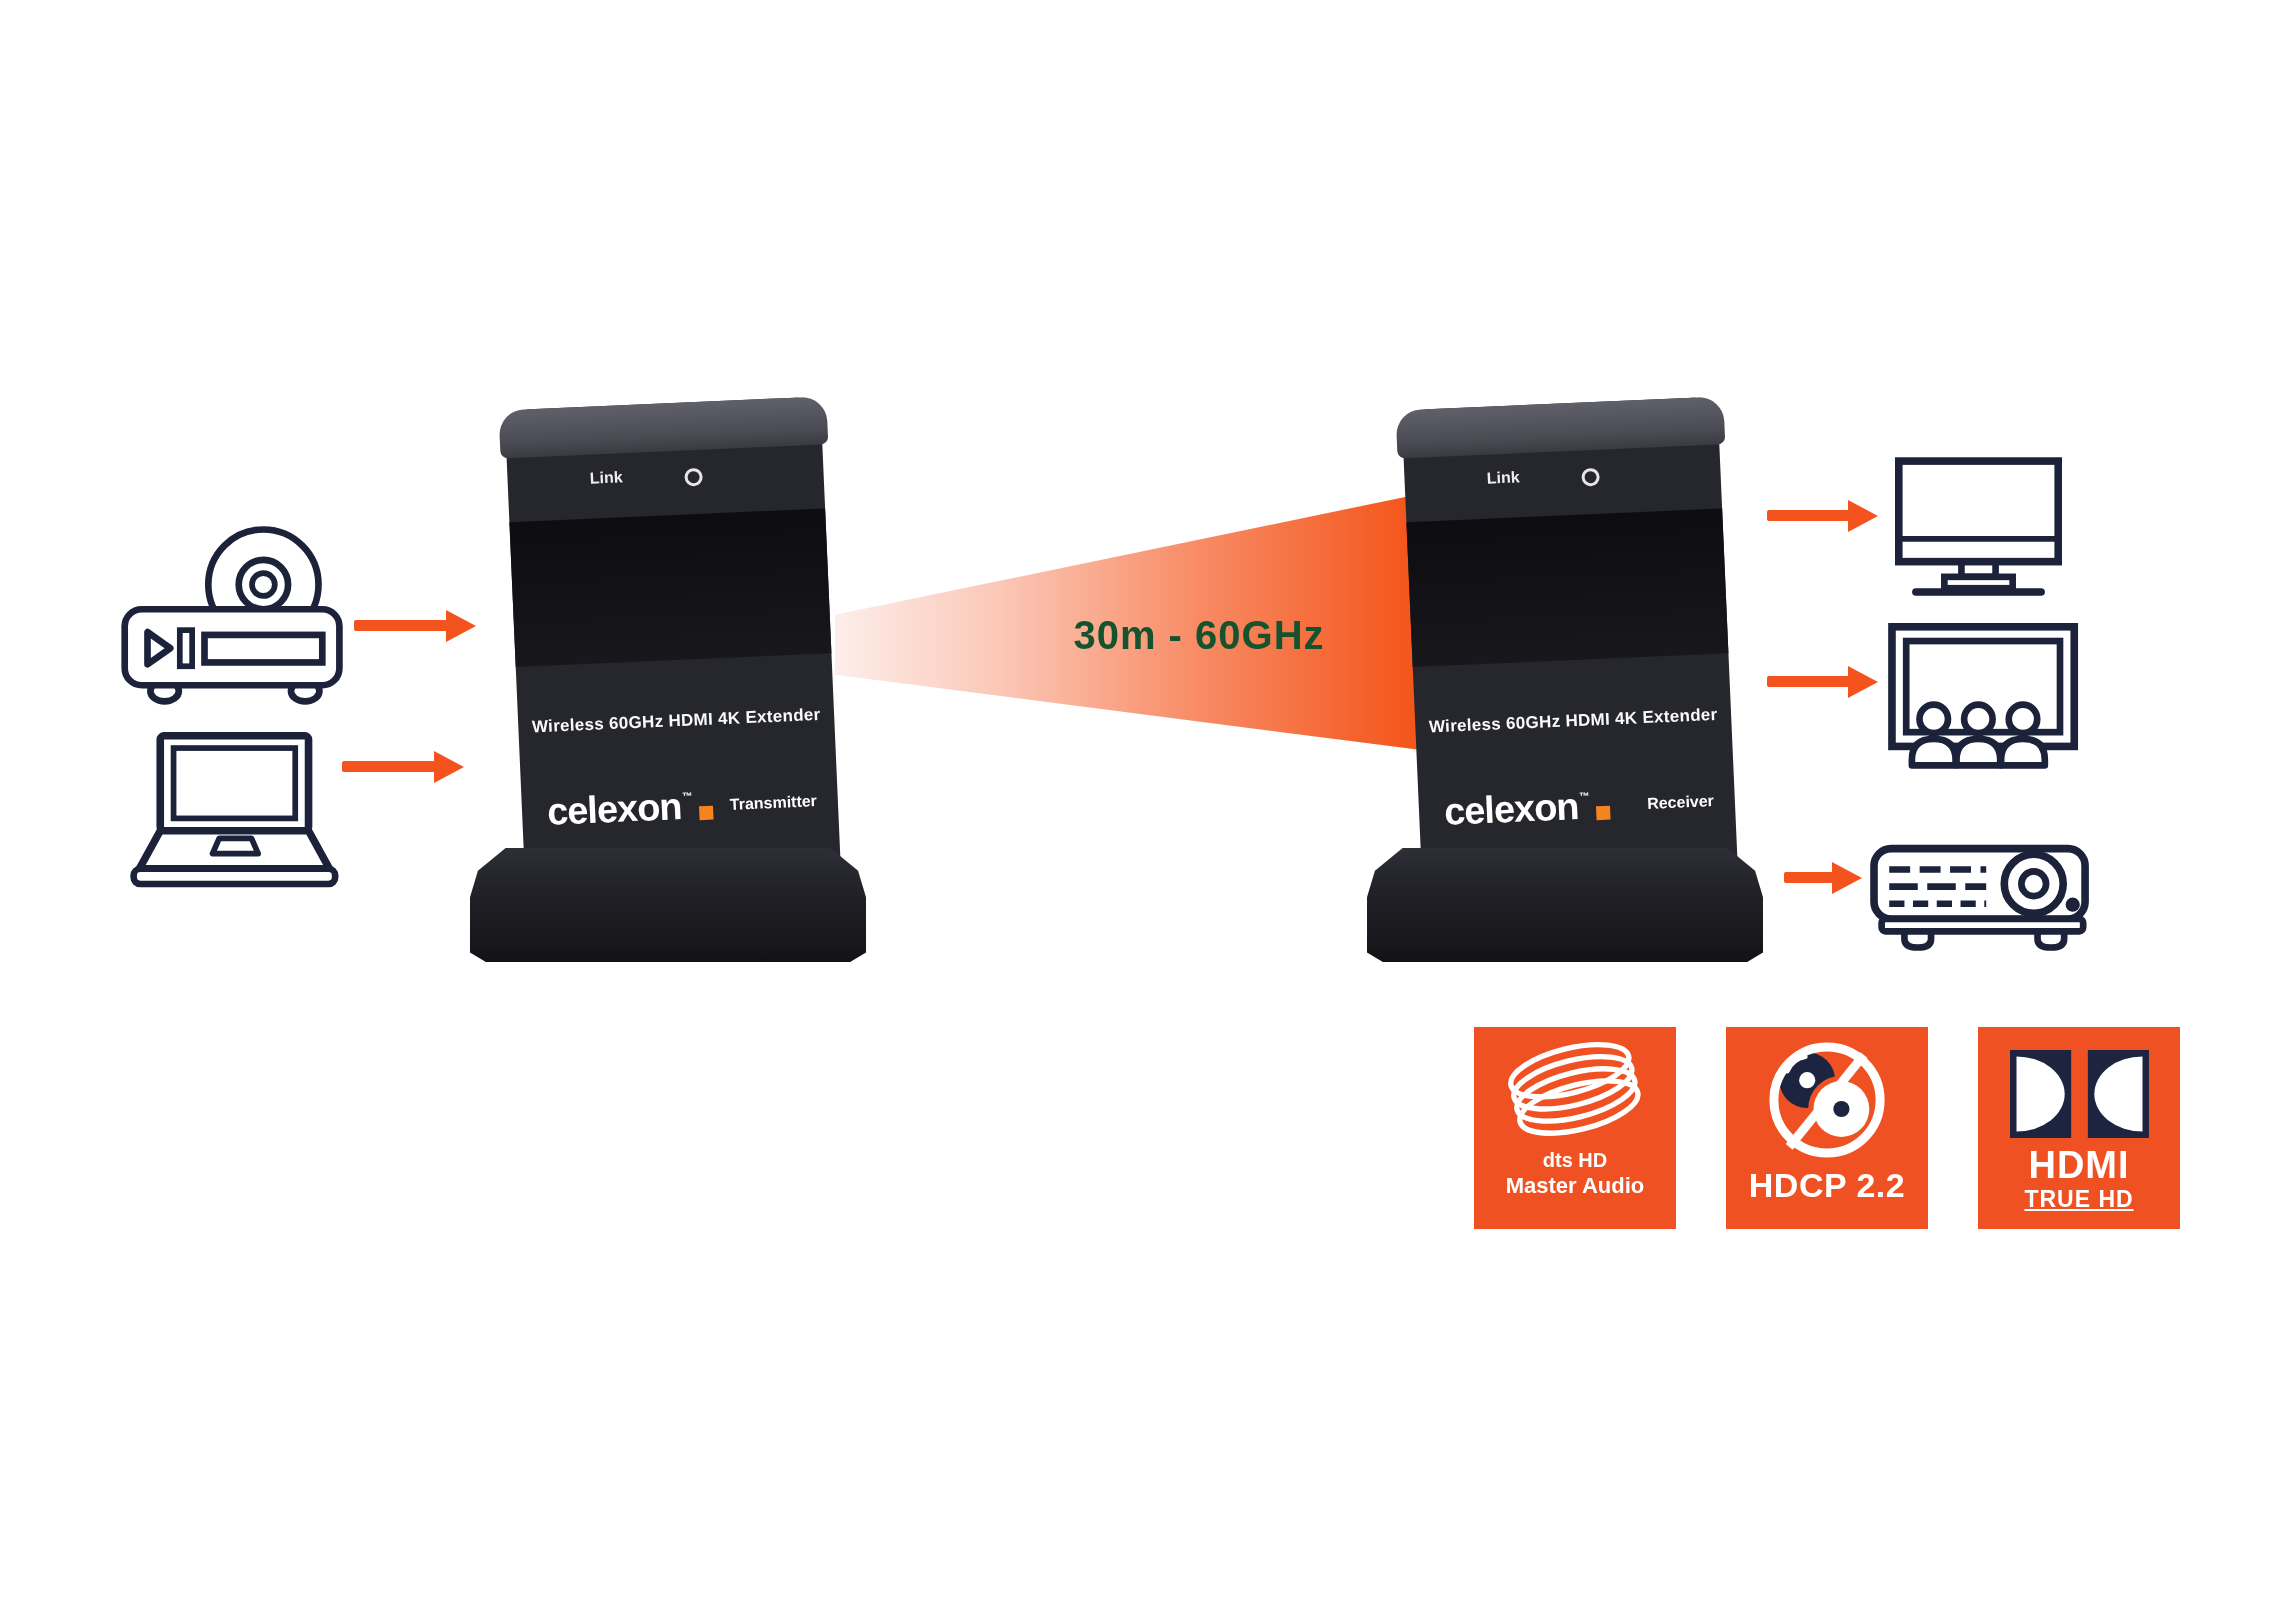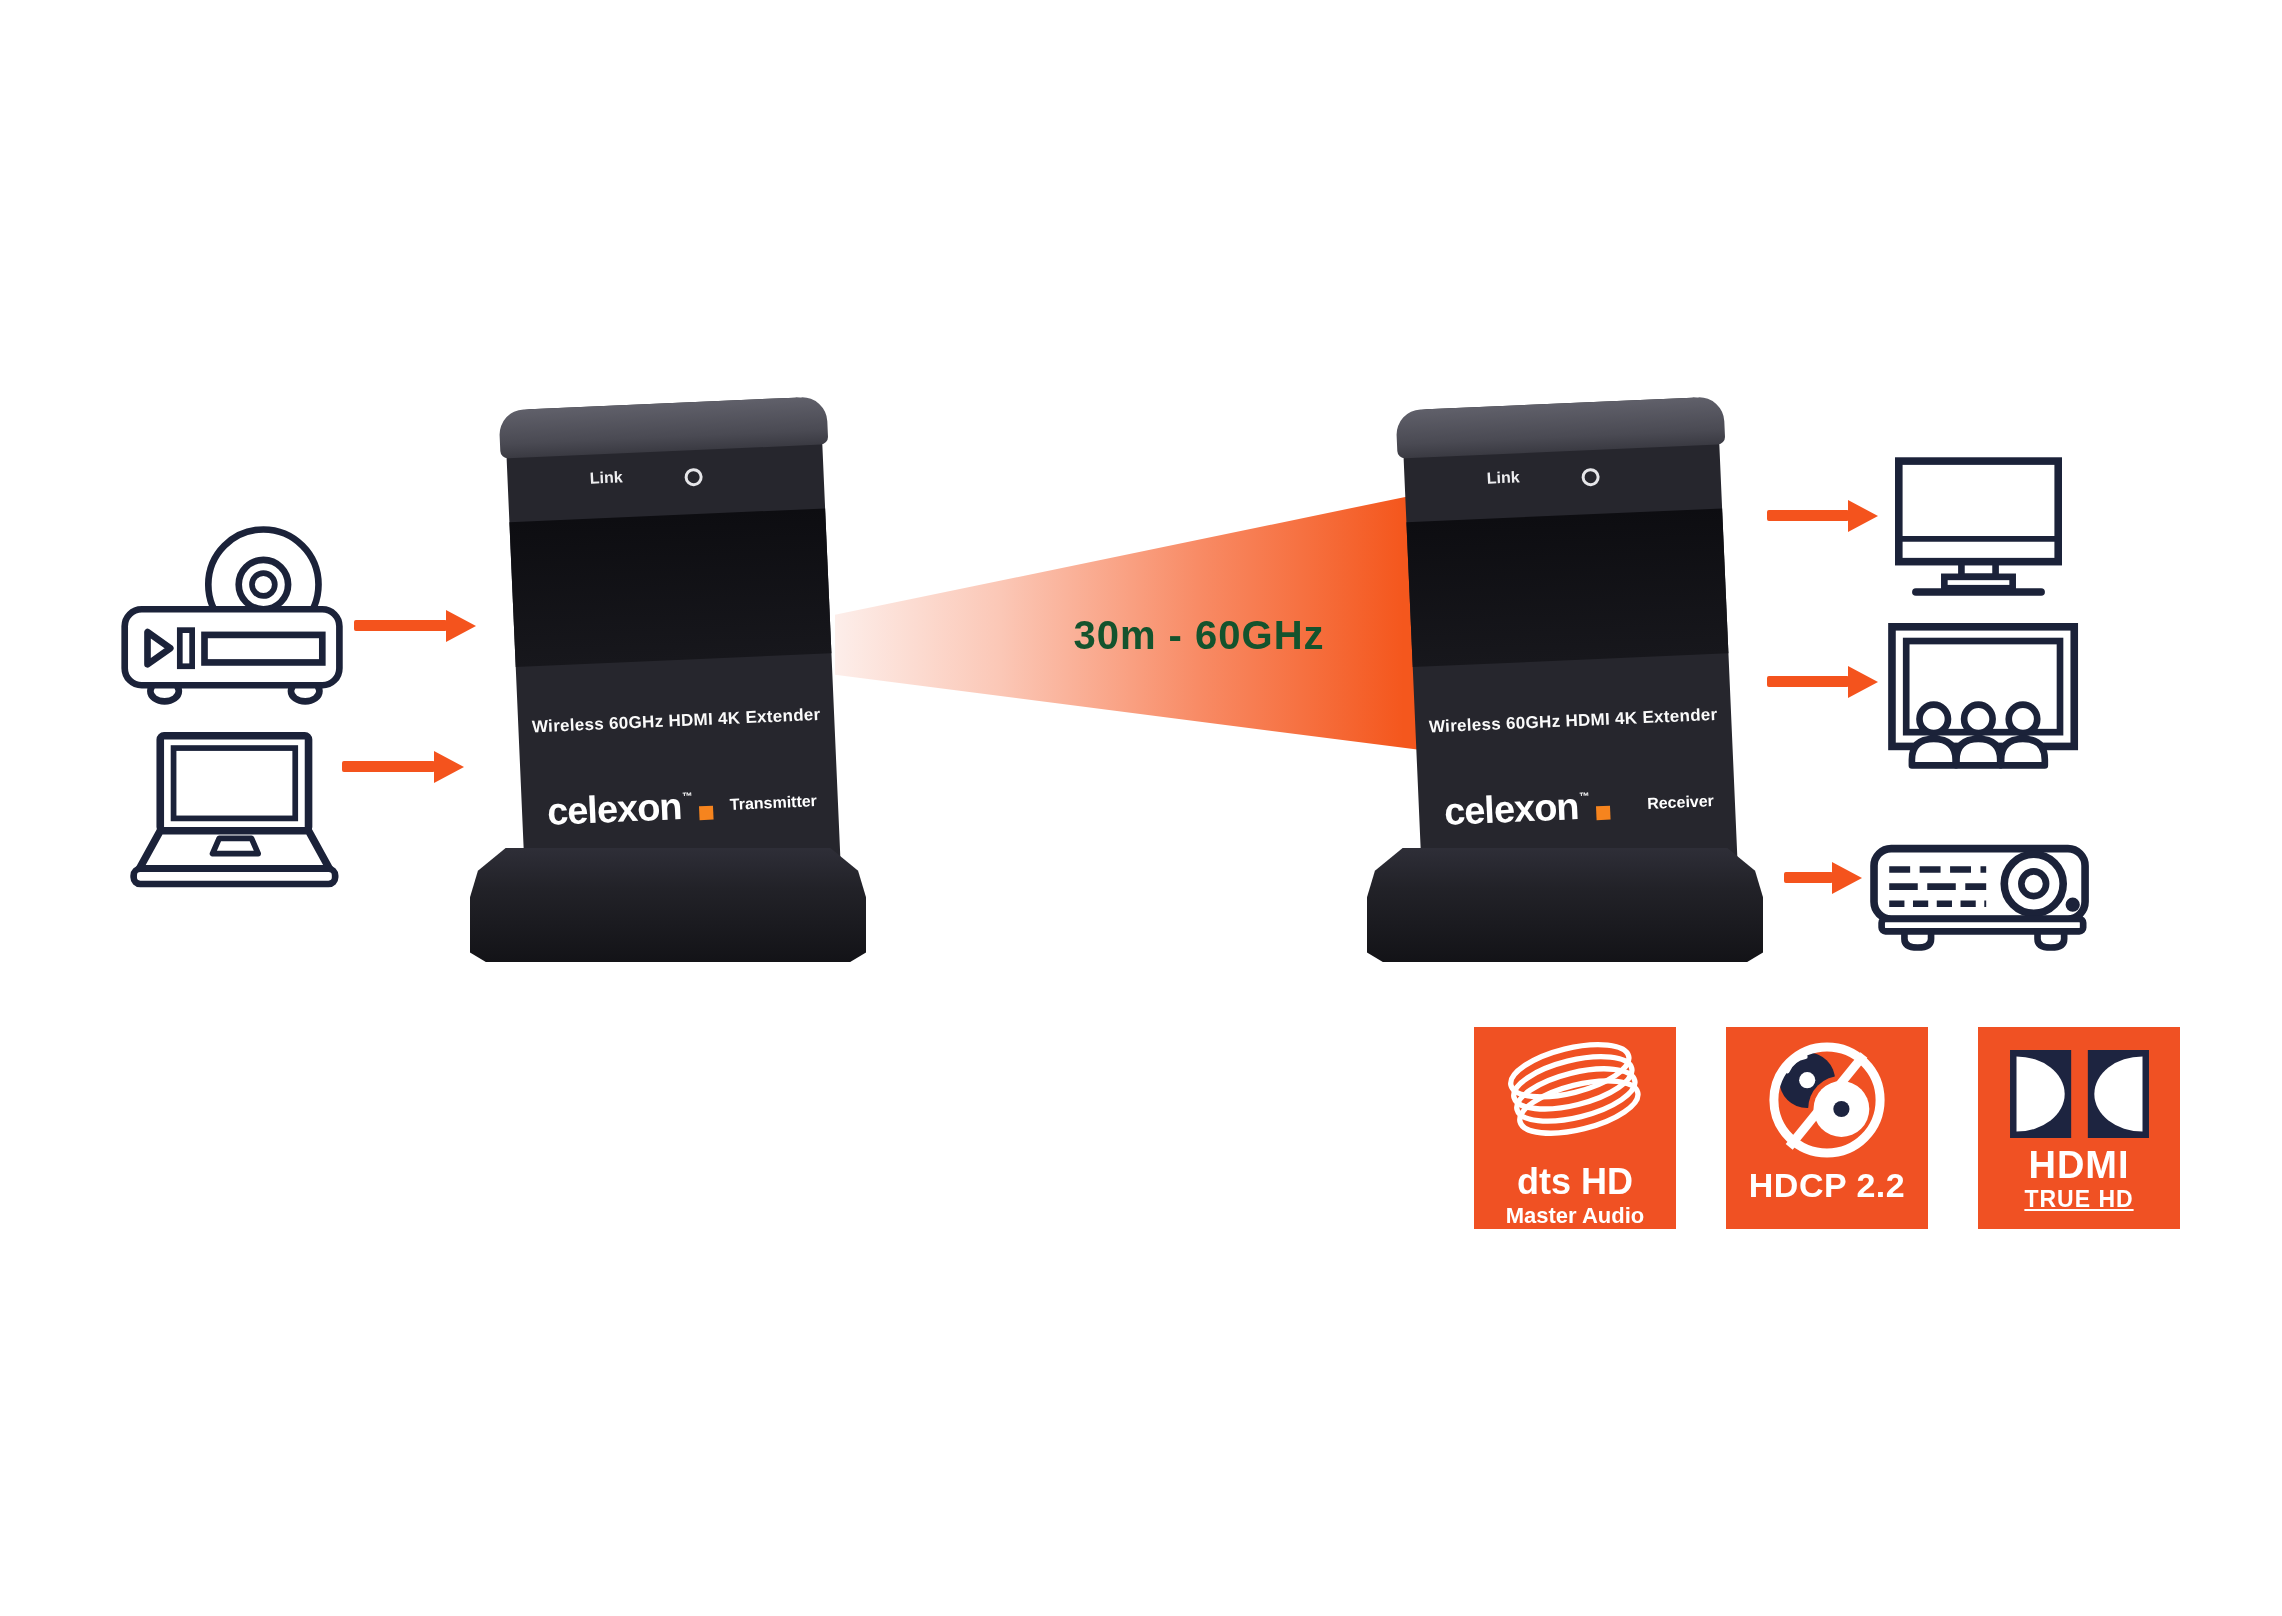--- a/index.html
+++ b/index.html
@@ -45,21 +45,21 @@
 
   
   .oicon{position:absolute;z-index:2;}
   .oicon *{stroke:#1b2239;}
 
   
   .badge{position:absolute;top:1027px;width:202px;height:202px;background:#f05123;z-index:2;
         display:flex;flex-direction:column;align-items:center;color:#ffffff;}
   .badge .b1{font-weight:bold;text-align:center;line-height:1.05;}
   .badge .b2{font-weight:bold;text-align:center;line-height:1.05;}
-  .badge-dts .b1{font-size:36px;margin-top:18px;}
+  .badge-dts .b1{font-size:20px;margin-top:5px;}
   .badge-dts .b2{font-size:22px;margin-top:2.9px;text-align:center;}
   .badge-hdcp .b1{font-size:34px;margin-top:5.7px;letter-spacing:0.5px;}
   .badge-dolby .b1{font-size:38px;margin-top:7.6px;letter-spacing:1px;}
   .badge-dolby .b2{font-size:23px;margin-top:1.9px;letter-spacing:1px;text-decoration:underline;}
 </style>
 </head>
 <body>
 
 <div class="stage">
 

